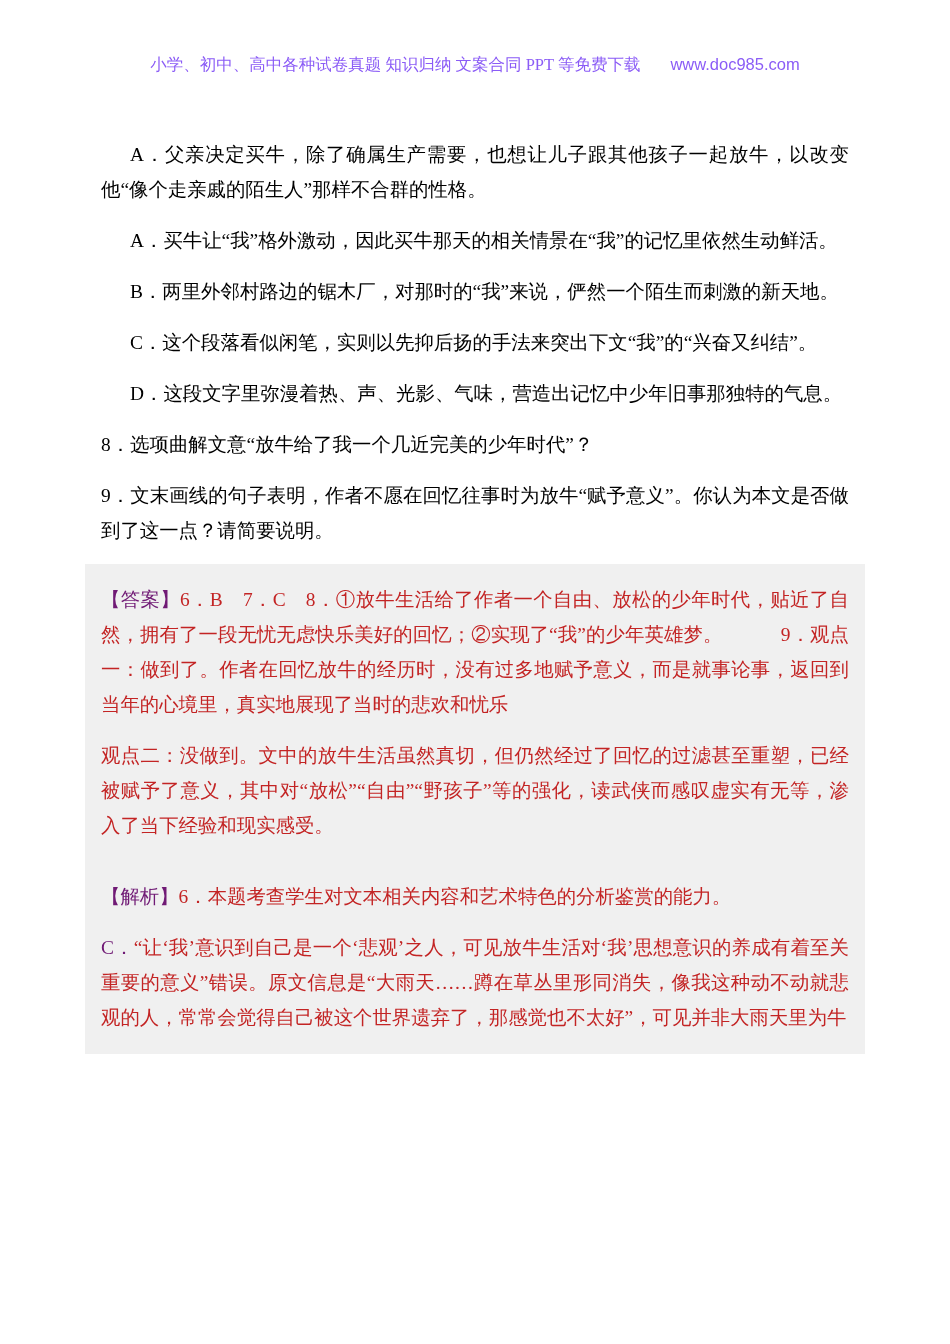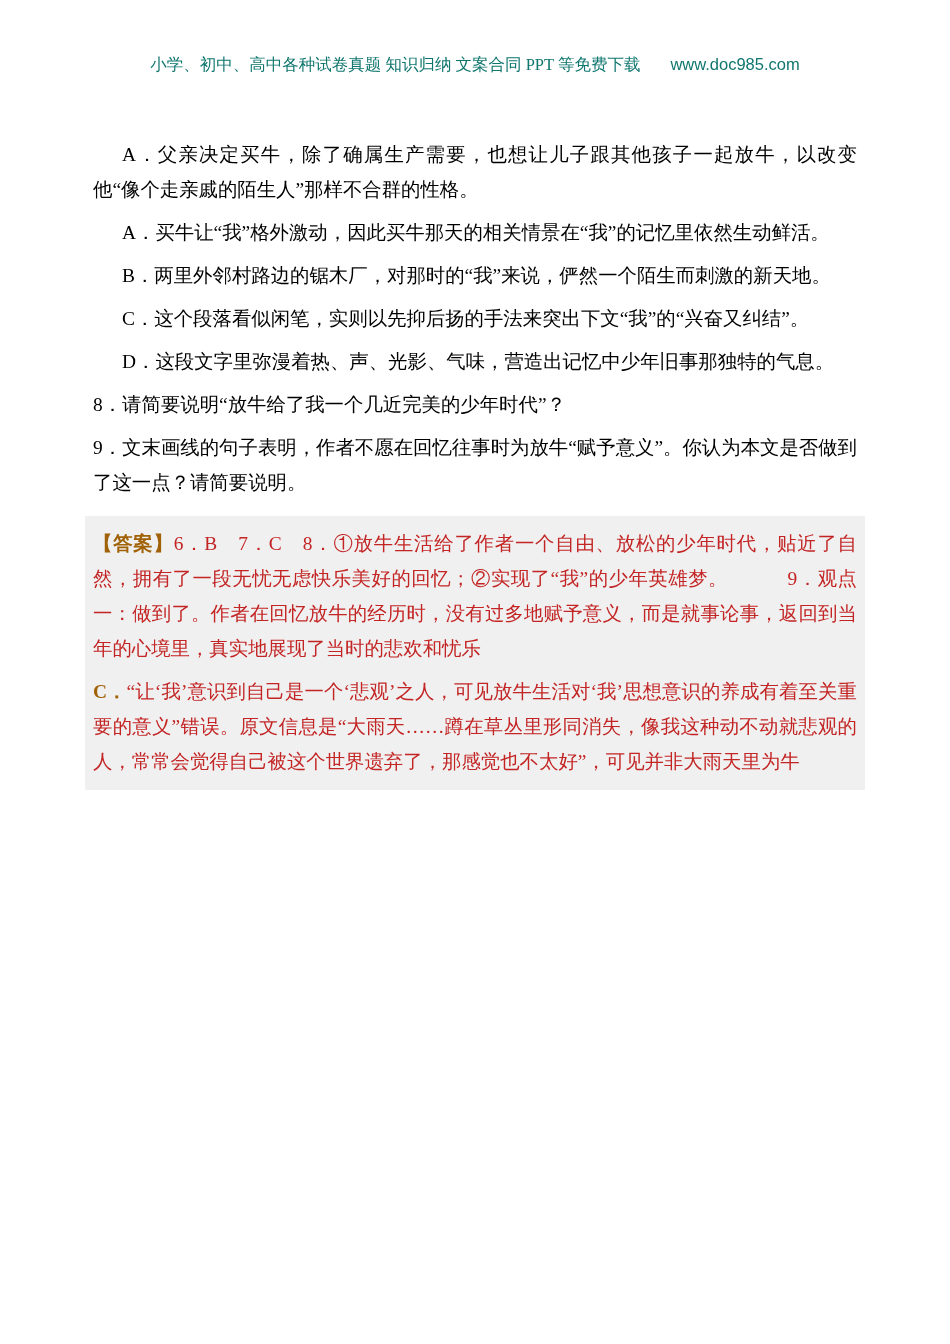--- a/index.html
+++ b/index.html
@@ -10,71 +10,73 @@
     background: #ffffff;
     overflow: hidden;
     font-family: "Liberation Serif", "DejaVu Serif", serif;
     color: #000000;
   }
   .header {
     padding-top: 52px;
     text-align: center;
     font-size: 16.5px;
     line-height: 24px;
-    color: #0f766e;
+    color: #8b5cf6;
     white-space: nowrap;
   }
   .header .site {
     margin-left: 30px;
     font-family: "Liberation Sans", "DejaVu Sans", sans-serif;
   }
   .main {
     width: 780px;
     margin: 60px auto 0 auto;
   }
   .main p {
-    margin: 8px;
+    margin: 16px;
     font-size: 19.4px;
     line-height: 35px;
     text-align: justify;
   }
   p.opt {
     text-indent: 29px;
   }
   .answer-block {
     background: #f0f0f0;
     margin-top: 16px;
     padding: 2px 0 3px 0;
   }
   .red { color: #c32424; }
   .red-bold {
-    color: #a16207;
-    font-weight: bold;
+    color: #701a75;
+    font-weight: normal;
   }
   .analysis-first { margin-top: 36px !important; }
 </style>
 </head>
 <body>
 
 <div class="header">
   <span>小学、初中、高中各种试卷真题 知识归纳 文案合同 PPT 等免费下载</span><span class="site">www.doc985.com</span>
 </div>
 
 <div class="main">
 
   <p class="opt"><span>A．</span><span>父亲决定买牛，除了确属生产需要，也想让儿子跟其他孩子一起放牛，以改变他“像个走亲戚的陌生人”那样不合群的性格。</span></p>
 
 
   <p class="opt"><span>A．</span><span>买牛让“我”格外激动，因此买牛那天的相关情景在“我”的记忆里依然生动鲜活。</span></p>
   <p class="opt"><span>B．</span><span>两里外邻村路边的锯木厂，对那时的“我”来说，俨然一个陌生而刺激的新天地。</span></p>
   <p class="opt"><span>C．</span><span>这个段落看似闲笔，实则以先抑后扬的手法来突出下文“我”的“兴奋又纠结”。</span></p>
   <p class="opt"><span>D．</span><span>这段文字里弥漫着热、声、光影、气味，营造出记忆中少年旧事那独特的气息。</span></p>
 
-  <p class="q"><span>8．</span><span>请简要说明“放牛给了我一个几近完美的少年时代”？</span></p>
+  <p class="q"><span>8．</span><span>选项曲解文意“放牛给了我一个几近完美的少年时代”？</span></p>
   <p class="q"><span>9．</span><span>文末画线的句子表明，作者不愿在回忆往事时为放牛“赋予意义”。你认为本文是否做到了这一点？请简要说明。</span></p>
 
   <div class="answer-block">
     <p class="red"><span class="red-bold">【答案】</span><span>6．B　7．C　8．①放牛生活给了作者一个自由、放松的少年时代，贴近了自然，拥有了一段无忧无虑快乐美好的回忆；②实现了“我”的少年英雄梦。　　　9．观点一：做到了。作者在回忆放牛的经历时，没有过多地赋予意义，而是就事论事，返回到当年的心境里，真实地展现了当时的悲欢和忧乐</span></p>
+    <p class="red"><span>观点二：没做到。文中的放牛生活虽然真切，但仍然经过了回忆的过滤甚至重塑，已经被赋予了意义，其中对“放松”“自由”“野孩子”等的强化，读武侠而感叹虚实有无等，渗入了当下经验和现实感受。</span></p>
 
+    <p class="red analysis-first"><span class="red-bold">【解析】</span><span>6．本题考查学生对文本相关内容和艺术特色的分析鉴赏的能力。</span></p>
     <p class="red"><span class="red-bold">C．</span><span>“让‘我’意识到自己是一个‘悲观’之人，可见放牛生活对‘我’思想意识的养成有着至关重要的意义”错误。原文信息是“大雨天……蹲在草丛里形同消失，像我这种动不动就悲观的人，常常会觉得自己被这个世界遗弃了，那感觉也不太好”，可见并非大雨天里为牛</span></p>
   </div>
 
 </div>
 
 </body></html>

